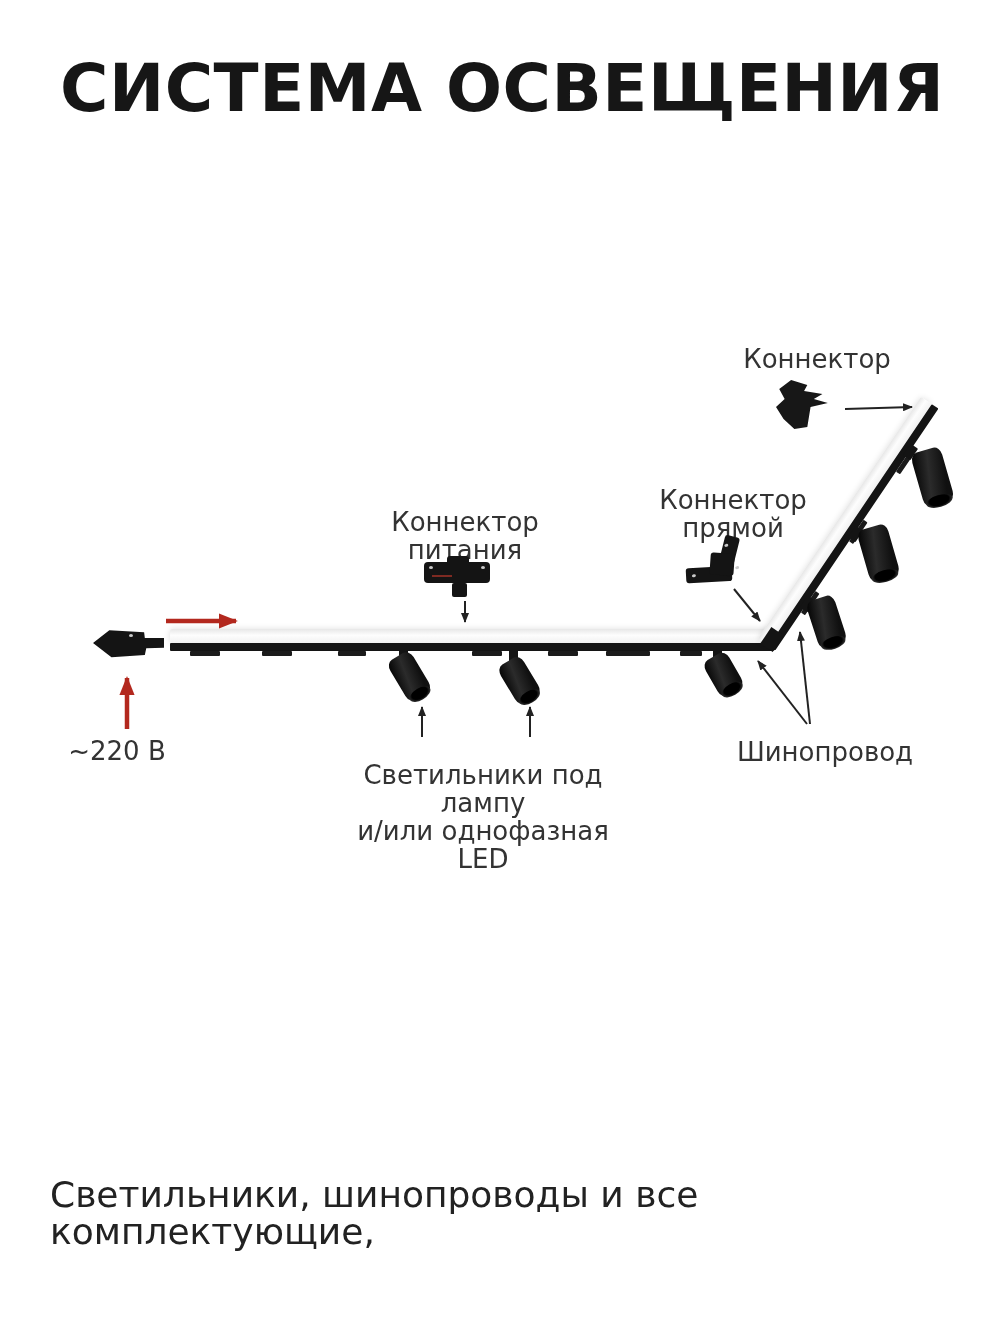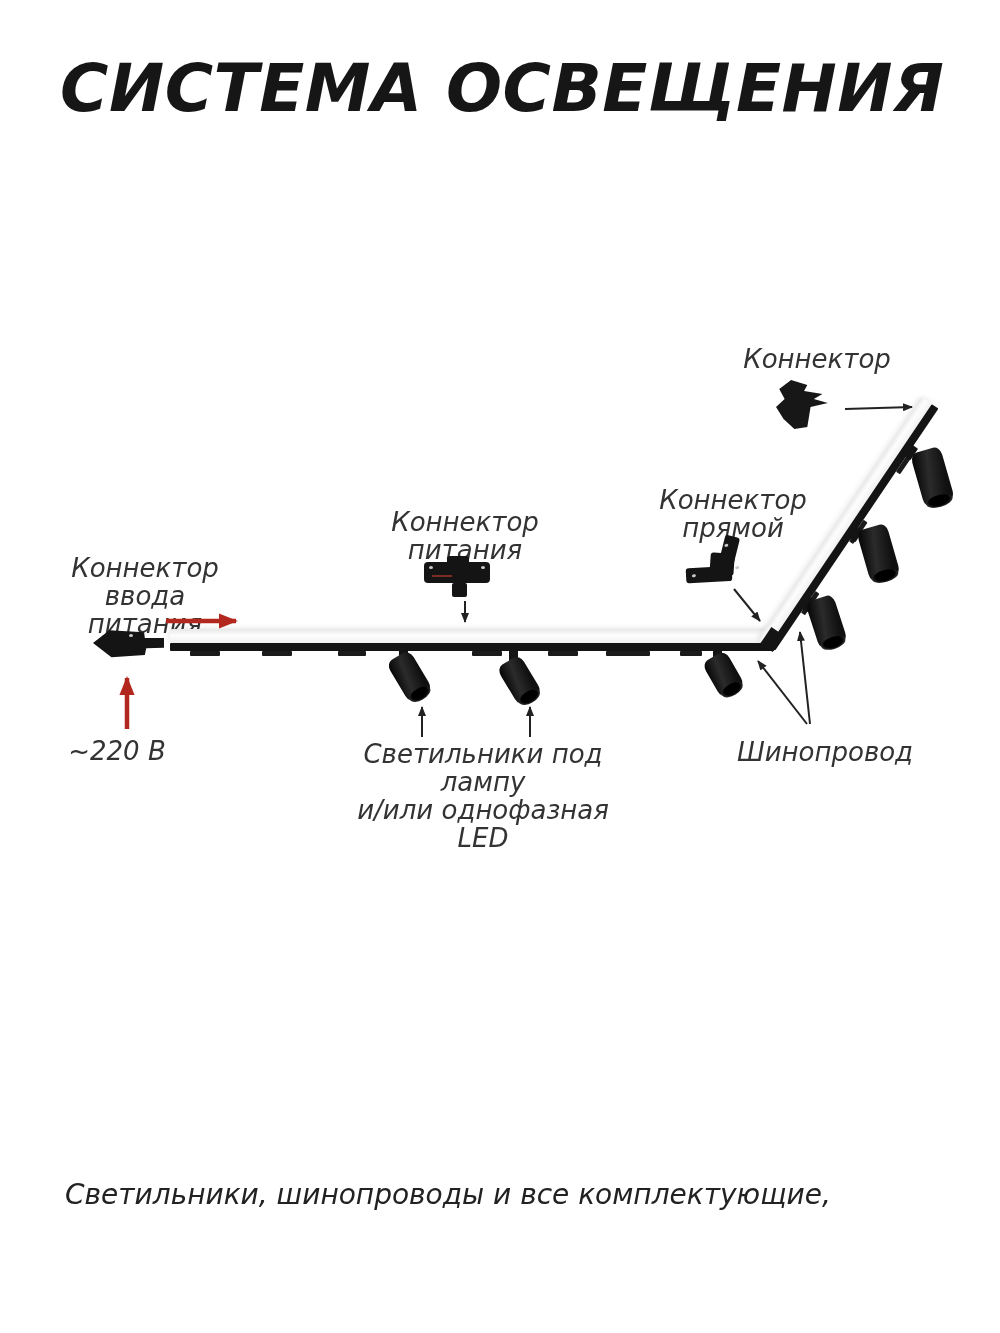--- a/index.html
+++ b/index.html
@@ -1,18 +1,18 @@
 <!DOCTYPE html>
 <html style="--accent-red: #b3281e; --line-black: #222222; --part-black: #141414; --title-black: #161616; --label-gray: #333333;"><head>
 <meta charset="utf-8">
 <style>
   html, body { margin:0; padding:0; background:#ffffff; }
   #stage {
     position:relative; width:1000px; height:1333px; background:#ffffff;
-    font-family:"DejaVu Sans","Liberation Sans",sans-serif; overflow:hidden;font-style:italic;
+    font-family:"DejaVu Sans","Liberation Sans",sans-serif; overflow:hidden;
   }
 
   
   .title {
     position:absolute; left:60px; top:50px; font-size:66px; font-weight:bold;
     letter-spacing:0.5px; color:var(--title-black,#151515); white-space:nowrap;
   }
   .subtitle {
     position:absolute; left:63px; top:134px; font-size:45px; font-weight:normal;
     color:var(--title-black,#1d1d1d); white-space:nowrap; letter-spacing:0.5px;
@@ -21,26 +21,26 @@
   
   .lbl {
     position:absolute; font-size:26px; line-height:28px; text-align:center;
     color:var(--label-gray,#333333);
   }
   .lbl-endcap   { left:737px; top:345px; width:160px; }
   .lbl-corner   { left:653px; top:486px; width:160px; }
   .lbl-straight { left:385px; top:508px; width:160px; }
   .lbl-power    { left:35px;  top:554px; width:220px; }
   .lbl-voltage  { left:57px;  top:737px; width:120px; }
-  .lbl-fixtures { left:333px; top:740px; width:300px;text-align:center; }
+  .lbl-fixtures { left:333px; top:761px; width:300px;text-align:center; }
   .lbl-busbar   { left:735px; top:738px; width:180px; }
 
   
   .footer {
-    position:absolute; left:65px; top:1176px; font-size:28px; line-height:37px;
+    position:absolute; left:50px; top:1176px; font-size:36px; line-height:37px;
     color:#222222;
   }
 
   
   .rail-white {
     position:absolute; border-radius:2px;
     background:linear-gradient(180deg,#e7e7e7 0%,#fdfdfd 45%,#f1f1f1 100%);
     box-shadow:0 0 6px rgba(0,0,0,0.13);
   }
   .rail-black { position:absolute; background:var(--part-black,#141414); }
@@ -108,24 +108,20 @@
 
   <div class="title">СИСТЕМА ОСВЕЩЕНИЯ</div>
 
   <div class="lbl lbl-endcap">Коннектор</div>
   <div class="lbl lbl-corner">
     <div>Коннектор</div>
     <div>прямой</div>
   </div>
   <div class="lbl lbl-straight">
     <div>Коннектор</div>
-    <div>питания</div>
-  </div>
-  <div class="lbl lbl-power">
-    <div>Коннектор ввода</div>
     <div>питания</div>
   </div>
   <div class="lbl lbl-voltage">~220 В</div>
   <div class="lbl lbl-fixtures">
     <div>Светильники под лампу</div>
     <div>и/или однофазная LED</div>
   </div>
   <div class="lbl lbl-busbar">Шинопровод</div>
 
   <div class="rail-white h-rail-white"></div>

